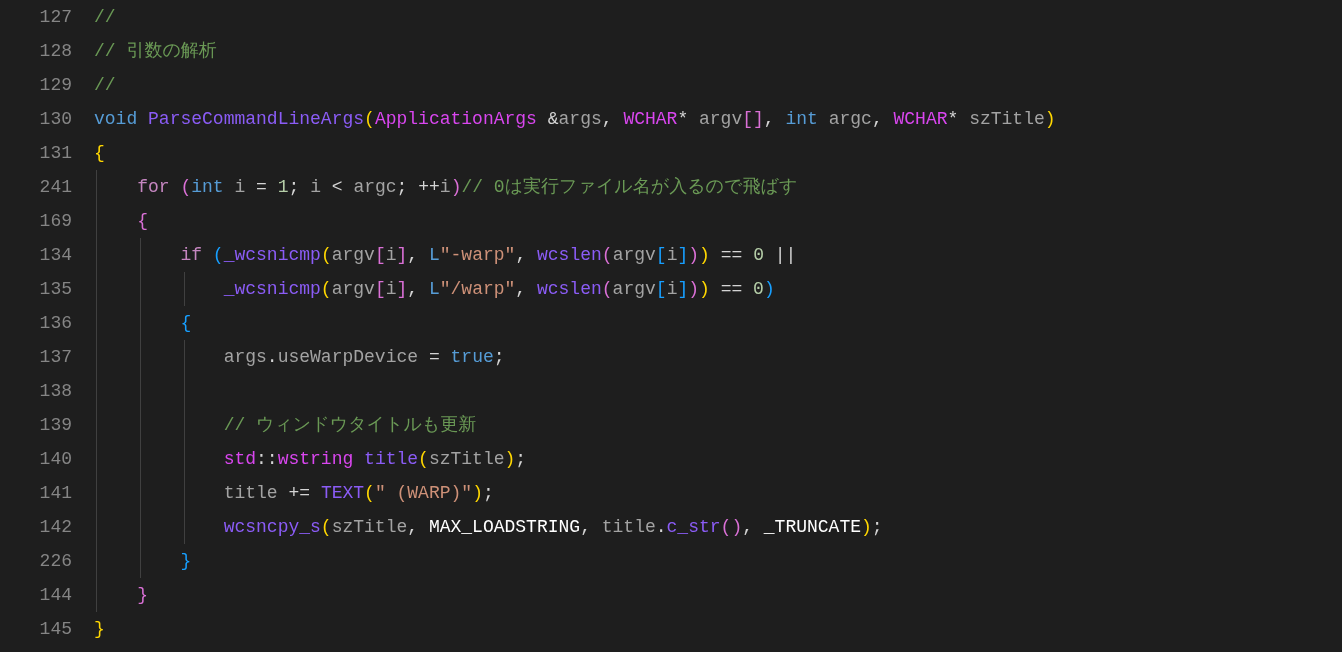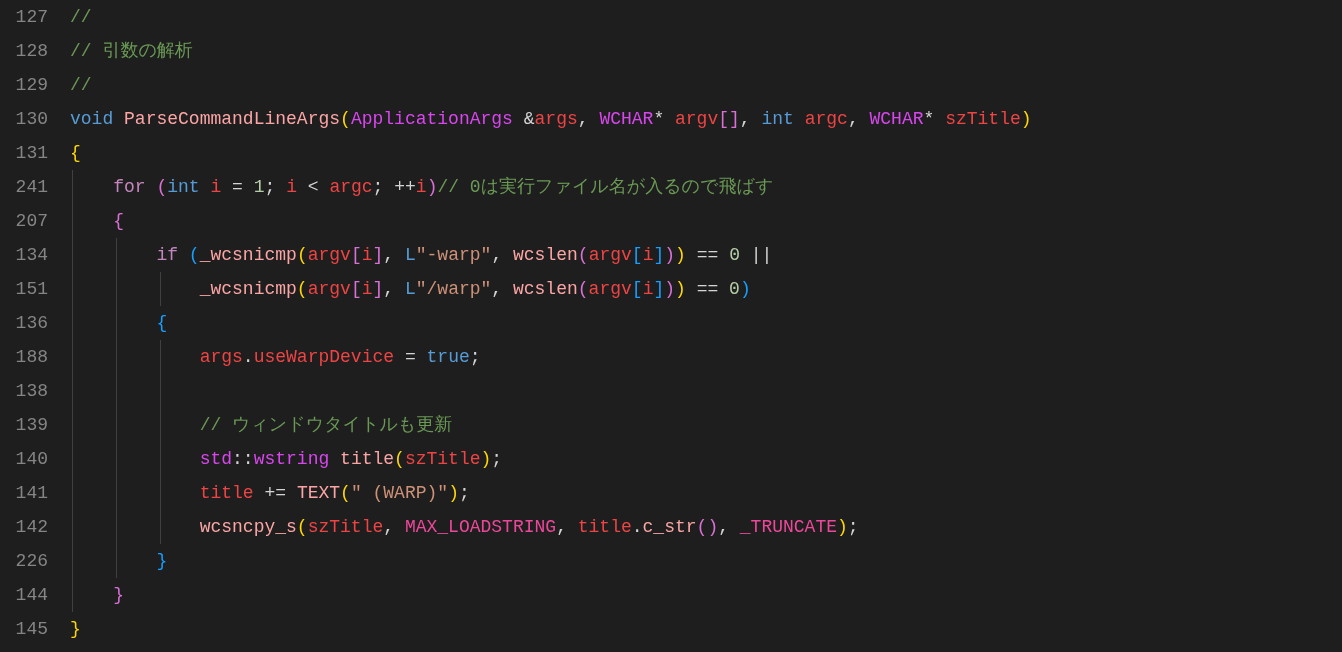--- a/index.html
+++ b/index.html
@@ -9,66 +9,67 @@
     font-size: 18px;
     line-height: 34px;
     color: #d4d4d4;
     overflow: hidden;
     width: 1342px;
     height: 652px;
   }
   .editor {
     display: flex;
     height: 100%;
+    margin-left: 24px;
   }
   .gutter {
     width: 70px;
     text-align: right;
     padding-right: 22px;
     color: #858585;
     user-select: none;
     flex-shrink: 0;
   }
   .gutter div { height: 34px; }
   .code {
     flex: 1;
     white-space: pre;
     position: relative;
   }
   .code .line { height: 34px; display: block; }
   .tok-comment { color: #6a9955; }
   .tok-keyword { color: #569cd6; }
   .tok-control { color: #c586c0; }
   .tok-type    { color: #d946ef; }
-  .tok-func    { color: #fca5a5; }
-  .tok-var     { color: #ef4444; }
+  .tok-func    { color: #8b5cf6; }
+  .tok-var     { color: #a3a3a3; }
   .tok-string  { color: #ce9178; }
   .tok-number  { color: #b5cea8; }
-  .tok-const   { color: #ec4899; }
+  .tok-const   { color: #ffffff; }
   .tok-brace   { color: #ffd700; }
   .tok-brace2  { color: #da70d6; }
   .tok-brace3  { color: #179fff; }
   .tok-op      { color: #d4d4d4; }
 </style>
 </head>
 <body>
 
 <div class="editor">
   <div class="gutter">
       <div>127</div>
       <div>128</div>
       <div>129</div>
       <div>130</div>
       <div>131</div>
       <div>241</div>
-      <div>207</div>
+      <div>169</div>
       <div>134</div>
-      <div>151</div>
+      <div>135</div>
       <div>136</div>
-      <div>188</div>
+      <div>137</div>
       <div>138</div>
       <div>139</div>
       <div>140</div>
       <div>141</div>
       <div>142</div>
       <div>226</div>
       <div>144</div>
       <div>145</div>
     </div>
   <div class="code" style="position: relative;"><span class="line"><span class="tok-comment">//</span></span><span class="line"><span class="tok-comment">// 引数の解析</span></span><span class="line"><span class="tok-comment">//</span></span><span class="line"><span class="tok-keyword">void</span><span> </span><span class="tok-func">ParseCommandLineArgs</span><span class="tok-brace">(</span><span class="tok-type">ApplicationArgs</span><span> </span><span class="tok-op">&amp;</span><span class="tok-var">args</span><span>, </span><span class="tok-type">WCHAR</span><span class="tok-op">*</span><span> </span><span class="tok-var">argv</span><span class="tok-brace2">[</span><span class="tok-brace2">]</span><span>, </span><span class="tok-keyword">int</span><span> </span><span class="tok-var">argc</span><span>, </span><span class="tok-type">WCHAR</span><span class="tok-op">*</span><span> </span><span class="tok-var">szTitle</span><span class="tok-brace">)</span></span><span class="line"><span class="tok-brace">{</span></span><span class="line"><span>    </span><span class="tok-control">for</span><span> </span><span class="tok-brace2">(</span><span class="tok-keyword">int</span><span> </span><span class="tok-var">i</span><span> </span><span class="tok-op">=</span><span> </span><span class="tok-number">1</span><span>; </span><span class="tok-var">i</span><span> </span><span class="tok-op">&lt;</span><span> </span><span class="tok-var">argc</span><span>; </span><span class="tok-op">++</span><span class="tok-var">i</span><span class="tok-brace2">)</span><span class="tok-comment">// 0は実行ファイル名が入るので飛ばす</span></span><span class="line"><span>    </span><span class="tok-brace2">{</span></span><span class="line"><span>        </span><span class="tok-control">if</span><span> </span><span class="tok-brace3">(</span><span class="tok-func">_wcsnicmp</span><span class="tok-brace">(</span><span class="tok-var">argv</span><span class="tok-brace2">[</span><span class="tok-var">i</span><span class="tok-brace2">]</span><span>, </span><span class="tok-keyword">L</span><span class="tok-string">"-warp"</span><span>, </span><span class="tok-func">wcslen</span><span class="tok-brace2">(</span><span class="tok-var">argv</span><span class="tok-brace3">[</span><span class="tok-var">i</span><span class="tok-brace3">]</span><span class="tok-brace2">)</span><span class="tok-brace">)</span><span> </span><span class="tok-op">==</span><span> </span><span class="tok-number">0</span><span> </span><span class="tok-op">||</span></span><span class="line"><span>            </span><span class="tok-func">_wcsnicmp</span><span class="tok-brace">(</span><span class="tok-var">argv</span><span class="tok-brace2">[</span><span class="tok-var">i</span><span class="tok-brace2">]</span><span>, </span><span class="tok-keyword">L</span><span class="tok-string">"/warp"</span><span>, </span><span class="tok-func">wcslen</span><span class="tok-brace2">(</span><span class="tok-var">argv</span><span class="tok-brace3">[</span><span class="tok-var">i</span><span class="tok-brace3">]</span><span class="tok-brace2">)</span><span class="tok-brace">)</span><span> </span><span class="tok-op">==</span><span> </span><span class="tok-number">0</span><span class="tok-brace3">)</span></span><span class="line"><span>        </span><span class="tok-brace3">{</span></span><span class="line"><span>            </span><span class="tok-var">args</span><span>.</span><span class="tok-var">useWarpDevice</span><span> </span><span class="tok-op">=</span><span> </span><span class="tok-keyword">true</span><span>;</span></span><span class="line"></span><span class="line"><span>            </span><span class="tok-comment">// ウィンドウタイトルも更新</span></span><span class="line"><span>            </span><span class="tok-type">std</span><span>::</span><span class="tok-type">wstring</span><span> </span><span class="tok-func">title</span><span class="tok-brace">(</span><span class="tok-var">szTitle</span><span class="tok-brace">)</span><span>;</span></span><span class="line"><span>            </span><span class="tok-var">title</span><span> </span><span class="tok-op">+=</span><span> </span><span class="tok-func">TEXT</span><span class="tok-brace">(</span><span class="tok-string">" (WARP)"</span><span class="tok-brace">)</span><span>;</span></span><span class="line"><span>            </span><span class="tok-func">wcsncpy_s</span><span class="tok-brace">(</span><span class="tok-var">szTitle</span><span>, </span><span class="tok-const">MAX_LOADSTRING</span><span>, </span><span class="tok-var">title</span><span>.</span><span class="tok-func">c_str</span><span class="tok-brace2">(</span><span class="tok-brace2">)</span><span>, </span><span class="tok-const">_TRUNCATE</span><span class="tok-brace">)</span><span>;</span></span><span class="line"><span>        </span><span class="tok-brace3">}</span></span><span class="line"><span>    </span><span class="tok-brace2">}</span></span><span class="line"><span class="tok-brace">}</span></span><div style="position: absolute; left: 0px; top: 0px; pointer-events: none;"><div style="position: absolute; left: 2px; top: 170px; width: 1px; height: 34px; background: rgb(64, 64, 64);"></div><div style="position: absolute; left: 2px; top: 204px; width: 1px; height: 34px; background: rgb(64, 64, 64);"></div><div style="position: absolute; left: 2px; top: 238px; width: 1px; height: 34px; background: rgb(64, 64, 64);"></div><div style="position: absolute; left: 46px; top: 238px; width: 1px; height: 34px; background: rgb(64, 64, 64);"></div><div style="position: absolute; left: 2px; top: 272px; width: 1px; height: 34px; background: rgb(64, 64, 64);"></div><div style="position: absolute; left: 46px; top: 272px; width: 1px; height: 34px; background: rgb(64, 64, 64);"></div><div style="position: absolute; left: 90px; top: 272px; width: 1px; height: 34px; background: rgb(64, 64, 64);"></div><div style="position: absolute; left: 2px; top: 306px; width: 1px; height: 34px; background: rgb(64, 64, 64);"></div><div style="position: absolute; left: 46px; top: 306px; width: 1px; height: 34px; background: rgb(64, 64, 64);"></div><div style="position: absolute; left: 2px; top: 340px; width: 1px; height: 34px; background: rgb(64, 64, 64);"></div><div style="position: absolute; left: 46px; top: 340px; width: 1px; height: 34px; background: rgb(64, 64, 64);"></div><div style="position: absolute; left: 90px; top: 340px; width: 1px; height: 34px; background: rgb(64, 64, 64);"></div><div style="position: absolute; left: 2px; top: 374px; width: 1px; height: 34px; background: rgb(64, 64, 64);"></div><div style="position: absolute; left: 46px; top: 374px; width: 1px; height: 34px; background: rgb(64, 64, 64);"></div><div style="position: absolute; left: 90px; top: 374px; width: 1px; height: 34px; background: rgb(64, 64, 64);"></div><div style="position: absolute; left: 2px; top: 408px; width: 1px; height: 34px; background: rgb(64, 64, 64);"></div><div style="position: absolute; left: 46px; top: 408px; width: 1px; height: 34px; background: rgb(64, 64, 64);"></div><div style="position: absolute; left: 90px; top: 408px; width: 1px; height: 34px; background: rgb(64, 64, 64);"></div><div style="position: absolute; left: 2px; top: 442px; width: 1px; height: 34px; background: rgb(64, 64, 64);"></div><div style="position: absolute; left: 46px; top: 442px; width: 1px; height: 34px; background: rgb(64, 64, 64);"></div><div style="position: absolute; left: 90px; top: 442px; width: 1px; height: 34px; background: rgb(64, 64, 64);"></div><div style="position: absolute; left: 2px; top: 476px; width: 1px; height: 34px; background: rgb(64, 64, 64);"></div><div style="position: absolute; left: 46px; top: 476px; width: 1px; height: 34px; background: rgb(64, 64, 64);"></div><div style="position: absolute; left: 90px; top: 476px; width: 1px; height: 34px; background: rgb(64, 64, 64);"></div><div style="position: absolute; left: 2px; top: 510px; width: 1px; height: 34px; background: rgb(64, 64, 64);"></div><div style="position: absolute; left: 46px; top: 510px; width: 1px; height: 34px; background: rgb(64, 64, 64);"></div><div style="position: absolute; left: 90px; top: 510px; width: 1px; height: 34px; background: rgb(64, 64, 64);"></div><div style="position: absolute; left: 2px; top: 544px; width: 1px; height: 34px; background: rgb(64, 64, 64);"></div><div style="position: absolute; left: 46px; top: 544px; width: 1px; height: 34px; background: rgb(64, 64, 64);"></div><div style="position: absolute; left: 2px; top: 578px; width: 1px; height: 34px; background: rgb(64, 64, 64);"></div></div></div>

